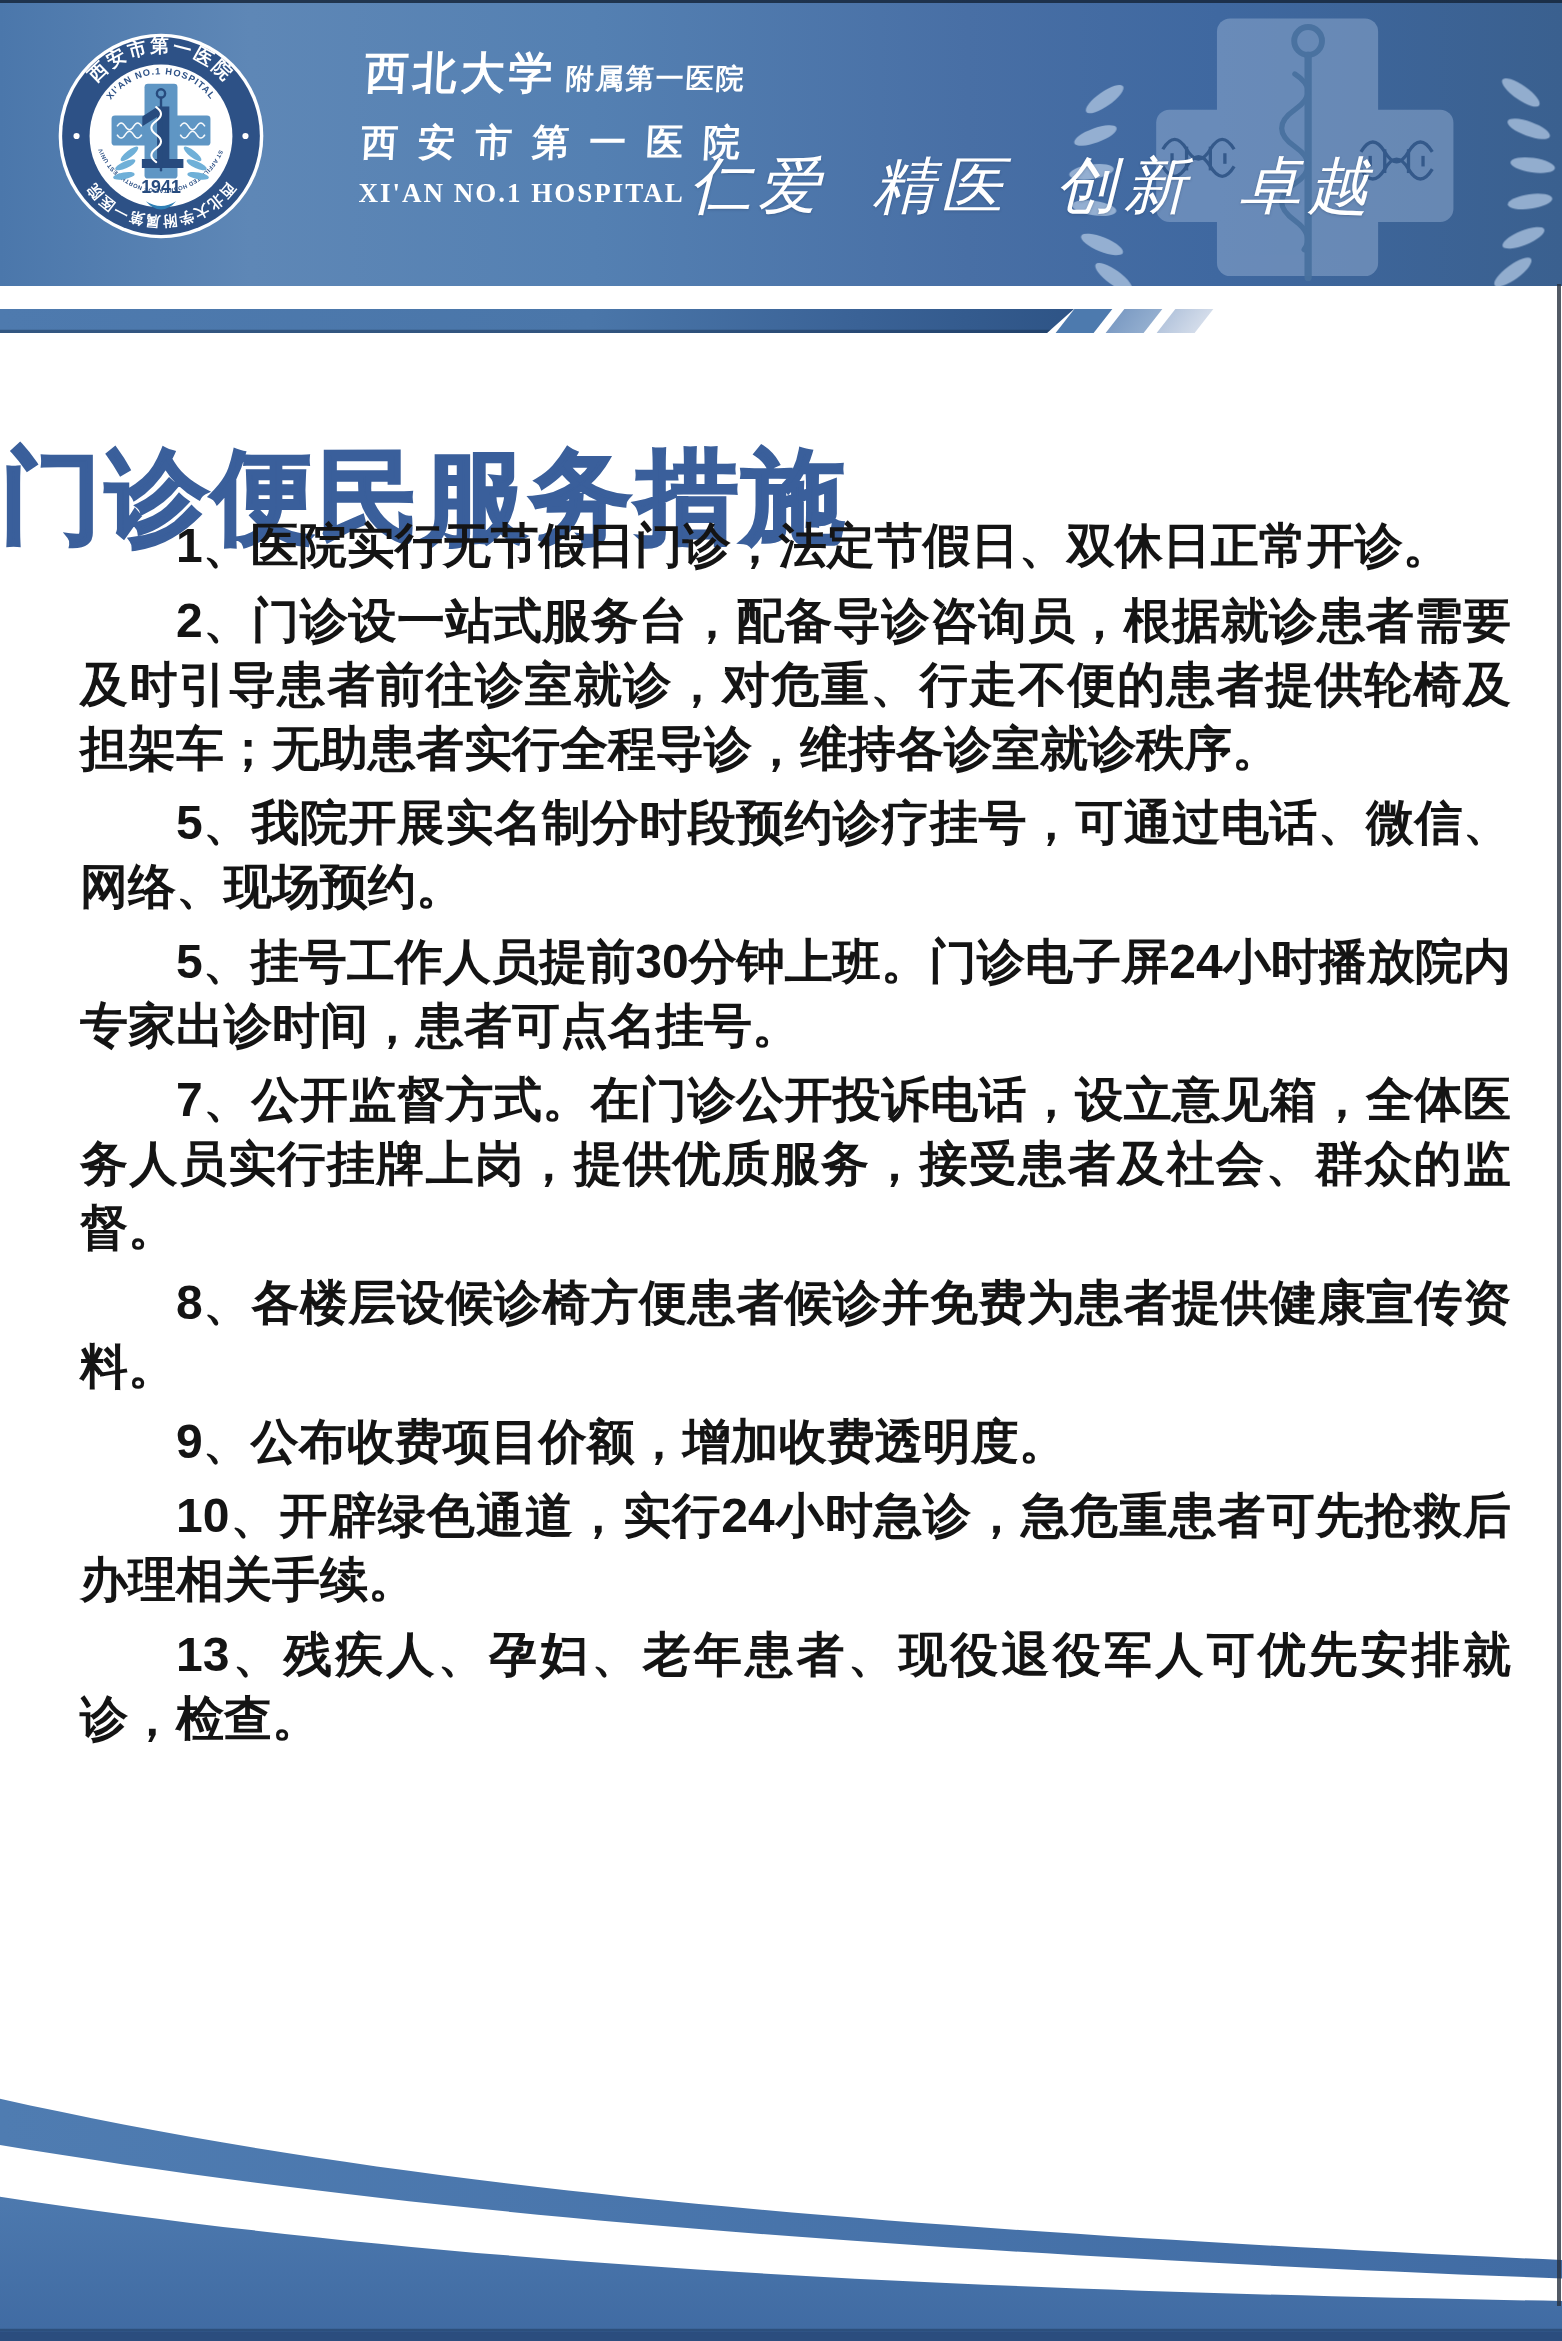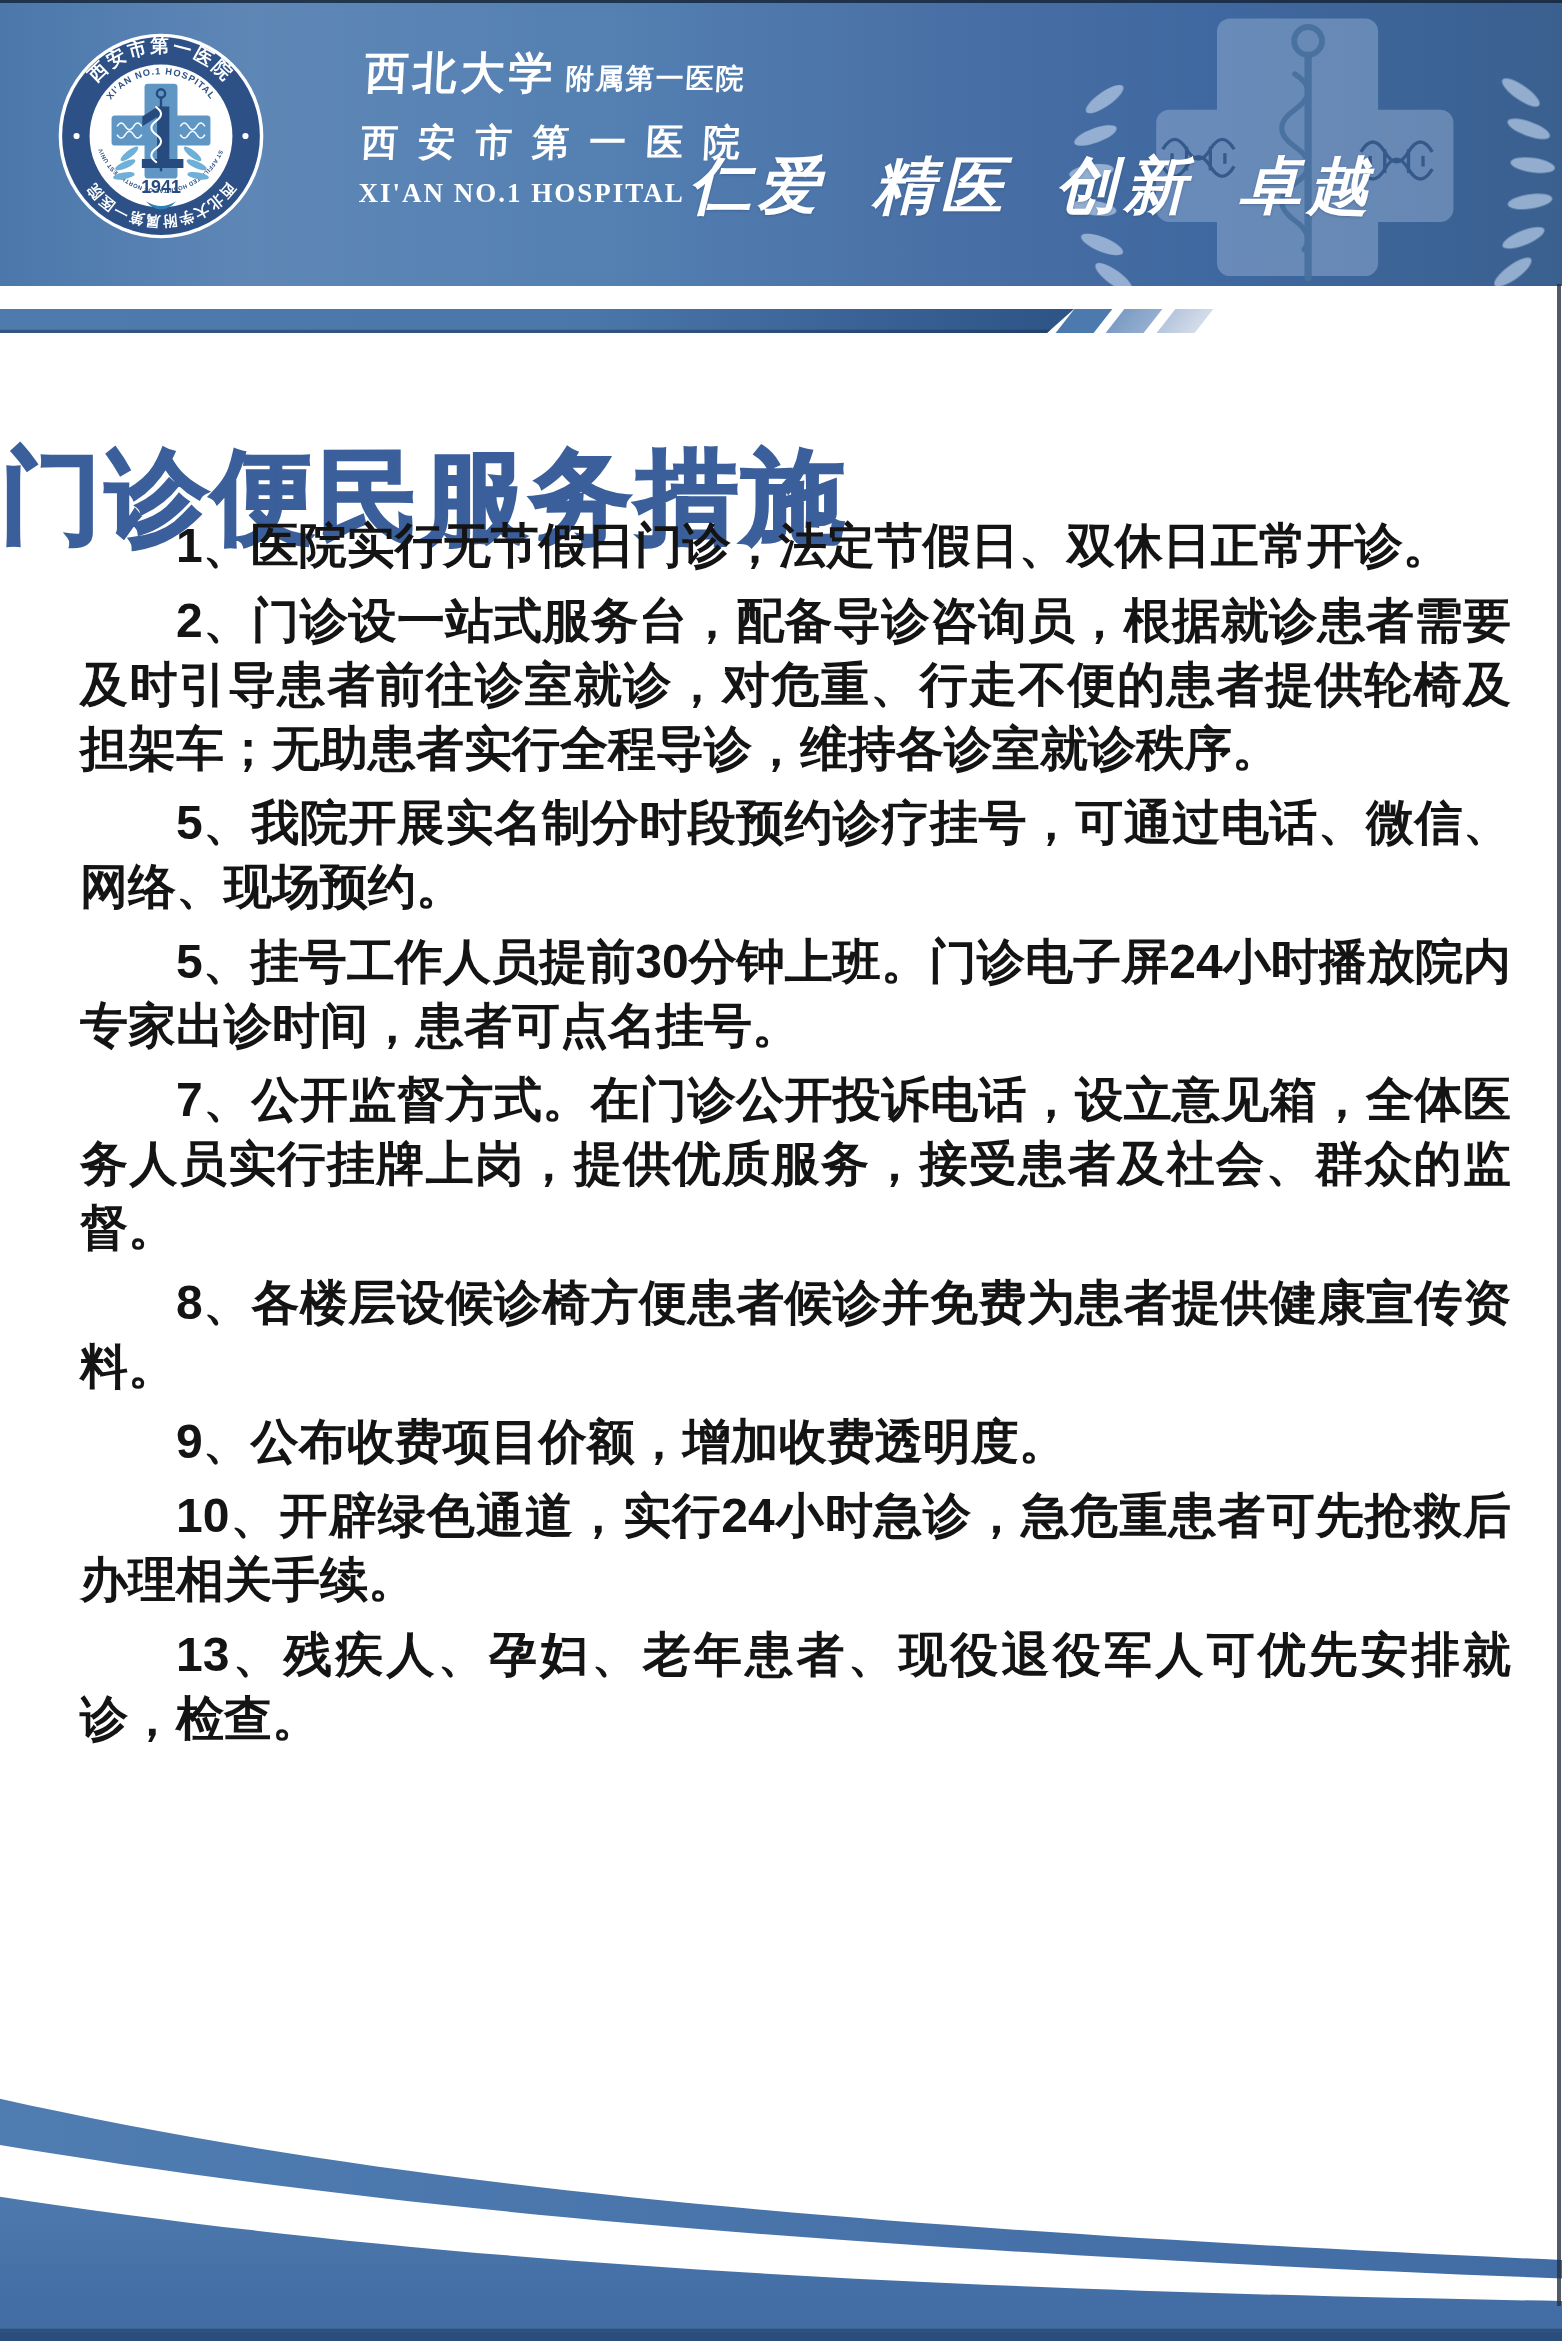--- a/index.html
+++ b/index.html
@@ -18,21 +18,21 @@
   .names{position:absolute;left:362px;top:44px;color:#ffffff;transform:skewX(-3deg);}
   .name-l1{font-size:44px;font-weight:bold;letter-spacing:4px;}
   .name-l1 .suffix{font-size:28px;letter-spacing:2px;margin-left:9.3px;}
   .name-l2{font-size:37px;font-weight:bold;letter-spacing:20px;margin-top:14.5px;}
   .name-en{
     font-family:"Liberation Serif","DejaVu Serif",serif;
     font-size:27px;font-weight:bold;letter-spacing:2px;margin-top:10.6px;transform:skewX(3deg);
   }
   .slogan{
     position:absolute;left:689px;top:144px;color:#ffffff;z-index:5;
-    font-size:62px;font-weight:bold;font-style:italic;letter-spacing:6.6px;white-space:nowrap;
+    font-size:62px;font-weight:normal;font-style:italic;letter-spacing:6.6px;white-space:nowrap;
     text-shadow:0 1.3px 2.6px rgba(20,40,70,.25);
   }
   .slogan span{margin-right:46px;}
   .slogan span:last-child{margin-right:0;}
   .decor{position:absolute;right:0;top:0;width:628px;height:286px;}
   
   .ribbon{position:absolute;left:0;top:309px;width:1562px;height:24px;}
   .ribbon .band{
     position:absolute;left:0;top:0;height:24px;width:1074px;
     background:linear-gradient(90deg,#4e7aae 0%,#4a76a9 55%,#3a6296 80%,#2e5486 100%);

